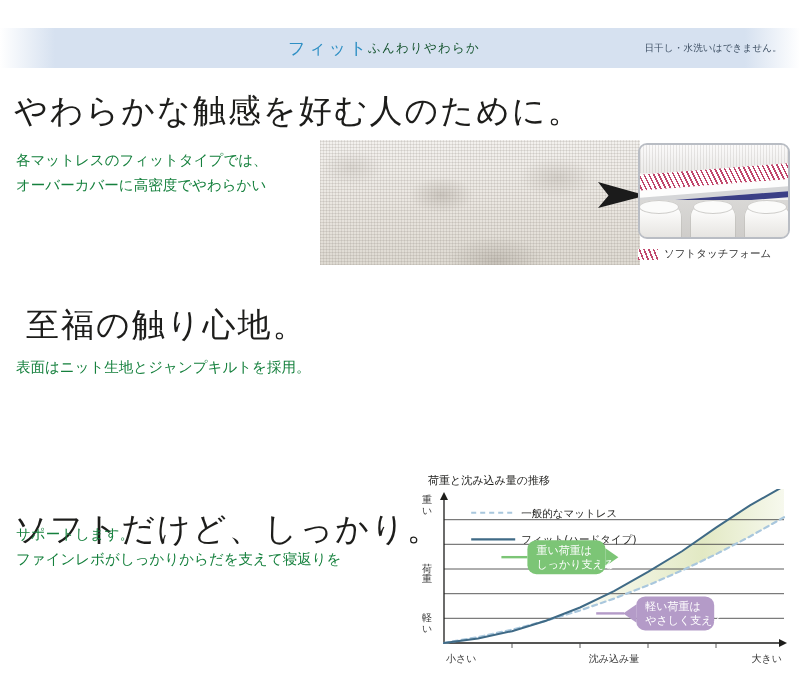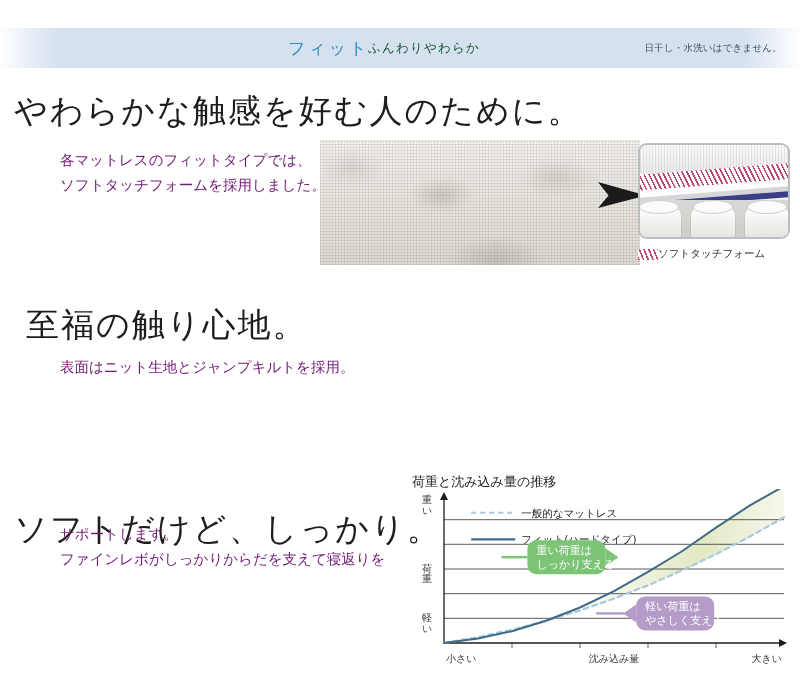--- a/index.html
+++ b/index.html
@@ -48,23 +48,22 @@
     font-weight:400;
     font-size:33px;
     letter-spacing:2px;
     color:#1d1d1b;
     white-space:nowrap;
   }
   .body-txt{
     font-family:"DejaVu Serif", serif;
     font-size:14.5px;
     line-height:25px;
-    color:#701a75;
-    white-space:nowrap;
-    margin-left:44px;
+    color:#15803d;
+    white-space:nowrap;
   }
 
   
   #sec1-title{ position:absolute; left:14px; top:89px; }
   #sec1-body { position:absolute; left:16px; top:148px; }
 
   .photo{
     position:absolute; left:320px; top:140px; width:320px; height:125px;
     overflow:hidden;
     background:
@@ -123,21 +122,21 @@
   }
   .spring::before{
     content:""; position:absolute; left:3px; top:-7px; width:40px; height:14px;
     border-radius:50%;
     background:#fbfbfa; box-shadow:0 0 0 1px rgba(170,168,164,.55) inset;
   }
   .sp1{ left:-4px; } .sp2{ left:50px; } .sp3{ left:104px; }
 
   .xsec-legend{
     position:absolute; left:638px; top:247px;
-    display:flex; align-items:center; 
+    display:flex; align-items:center; gap:6px;
   }
   .legend-swatch{
     width:20px; height:11px;
     background:repeating-linear-gradient(68deg,#c0476c 0 1.6px,#ffffff 1.6px 4.4px);
   }
   .legend-label{
     font-family:"DejaVu Sans", sans-serif; font-size:10.5px; color:#2b2b2b;
     white-space:nowrap;
   }
 
@@ -145,22 +144,22 @@
   #sec2-title{ position:absolute; left:14px; top:303px;margin-left:12px; }
   #sec2-body { position:absolute; left:16px; top:355px; }
 
   
   #sec3-title{ position:absolute; left:14px; top:472px;margin-top:35px; }
   #sec3-body { position:absolute; left:16px; top:522px; }
 
   
   .chart-wrap{ position:absolute; left:412px; top:473px; width:384px; height:205px; }
   .chart-title{
-    position:absolute; left:0; top:0;
-    font-family:Liberation Serif, serif; font-size:13px; color:#1d1d1b;
+    position:absolute; left:16px; top:0;
+    font-family:Liberation Serif, serif; font-size:11px; color:#1d1d1b;
     white-space:nowrap;
   }
   .chart-svg{ position:absolute; left:0; top:16px; }
 
   .ax-lbl{
     font-family:"DejaVu Sans", sans-serif; font-size:10px; fill:#333;
   }
   .ax-lbl-v{
     font-family:"DejaVu Sans", sans-serif; font-size:10px; fill:#333;
   }
@@ -177,21 +176,21 @@
 <div class="header-band"></div>
 <div class="header-inner">
   <span class="hdr-title">フィット</span>
   <span class="hdr-sub">ふんわりやわらか</span>
   <span class="hdr-note">日干し・水洗いはできません。</span>
 </div>
 
 <div class="h-big" id="sec1-title">やわらかな触感を好む人のために。</div>
 <div class="body-txt" id="sec1-body">
   <div>各マットレスのフィットタイプでは、</div>
-  <div>ソフトタッチフォームを採用しました。</div>
+  <div>オーバーカバーに高密度でやわらかい</div>
 </div>
 
 <div class="photo"></div>
 <div class="photo-pointer"></div>
 
 <div class="xsec">
   <div class="xs-knit"></div>
   <div class="xs-foam"></div>
   <div class="xs-white1"></div>
   <div class="xs-grey"></div>

